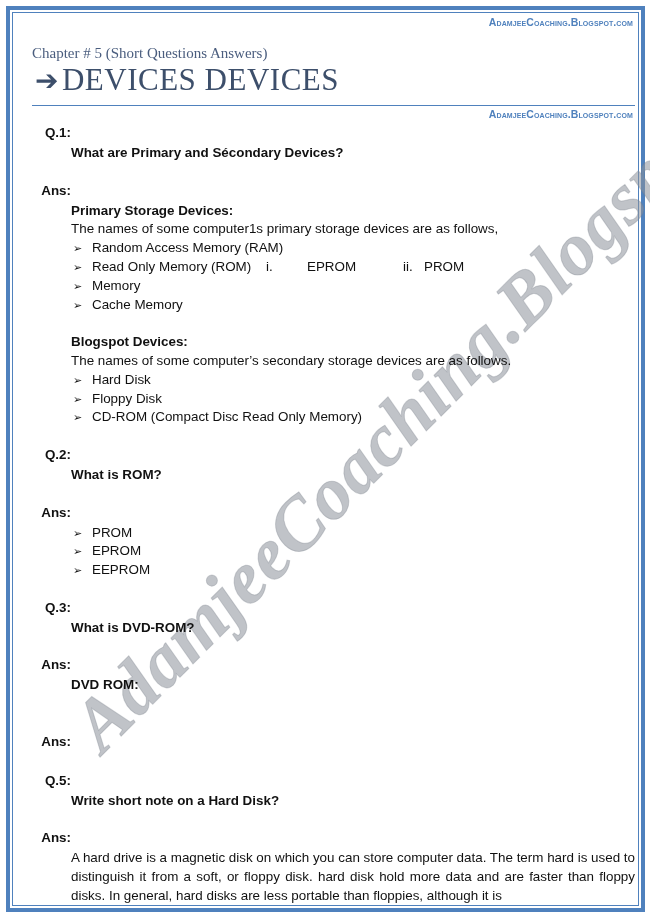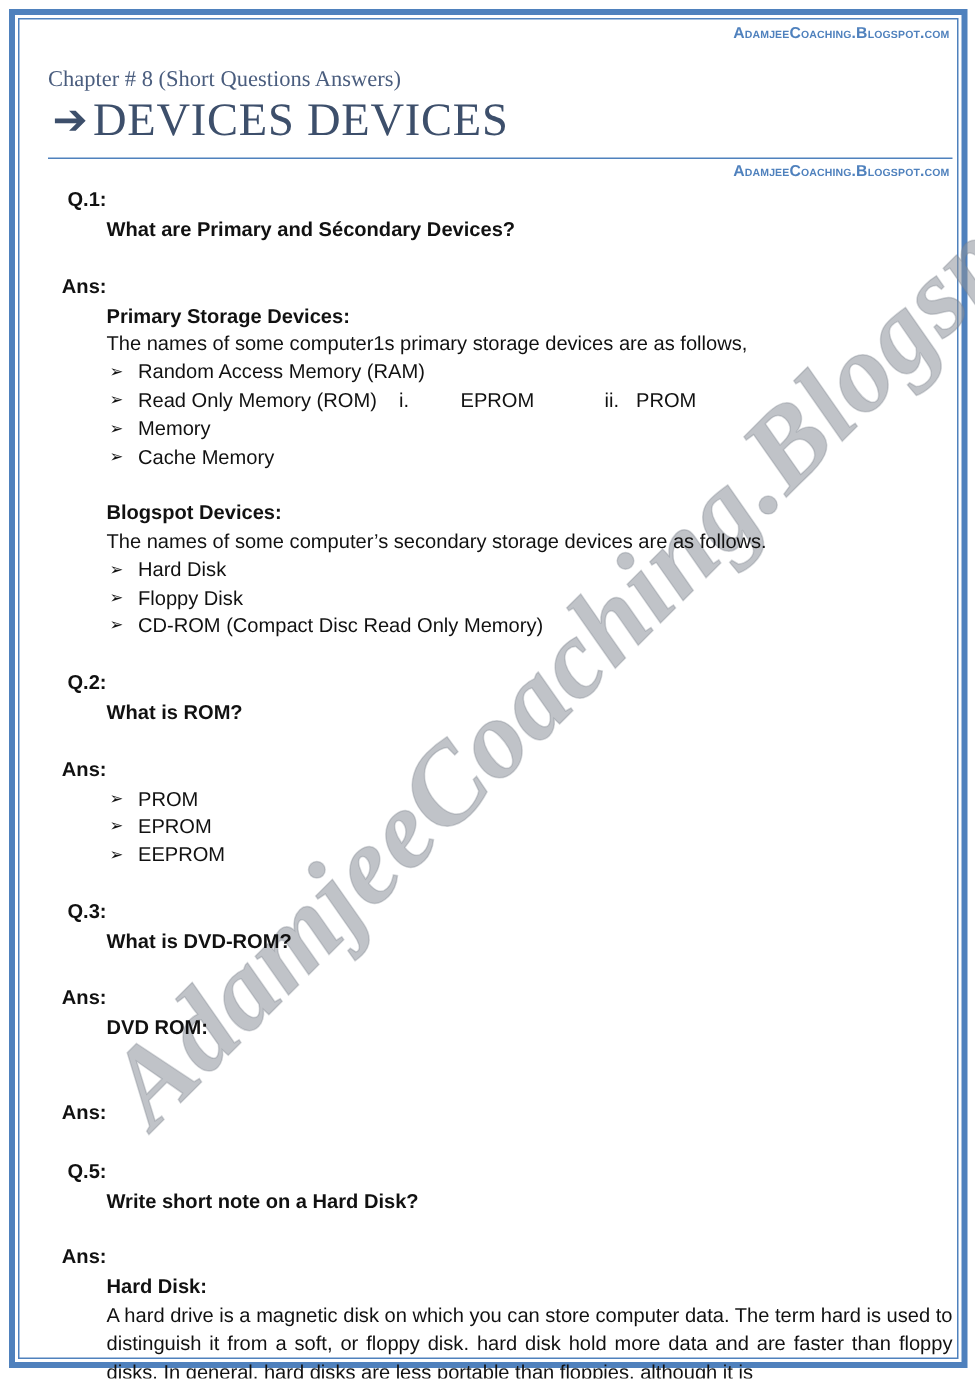--- a/index.html
+++ b/index.html
@@ -76,21 +76,21 @@
 </head>
 <body>
 
 <div class="page">
   <div class="frame-outer"></div>
   <div class="frame-inner"></div>
 
   <div class="watermark">AdamjeeCoaching.Blogspot.com</div>
 
   <div class="site-url top">AdamjeeCoaching.Blogspot.com</div>
-  <div class="chapter">Chapter # 8 (Short Questions Answers)</div>
+  <div class="chapter">Chapter # 5 (Short Questions Answers)</div>
   <div class="title">
     <span class="arrow">➔</span>
     <span>DEVICES DEVICES</span>
   </div>
   <div class="divider"></div>
   <div class="site-url mid">AdamjeeCoaching.Blogspot.com</div>
 
   <div class="content">
 
     <div class="qa-row bold">
@@ -194,19 +194,18 @@
     <div class="gap"></div>
 
     <div class="qa-row bold">
       <span class="qa-label">Q.5:</span>
       <span class="qa-body">Write short note on a Hard Disk?</span>
     </div>
     <div class="gap"></div>
     <div class="qa-row">
       <span class="qa-label">Ans:</span>
       <div class="qa-body">
-        <div class="bold">Hard Disk:</div>
         <div class="justify">A hard drive is a magnetic disk on which you can store computer data. The term hard is used to distinguish it from a soft, or floppy disk. hard disk hold more data and are faster than floppy disks. In general, hard disks are less portable than floppies, although it is</div>
       </div>
     </div>
 
   </div>
 </div>
 
 </body></html>

